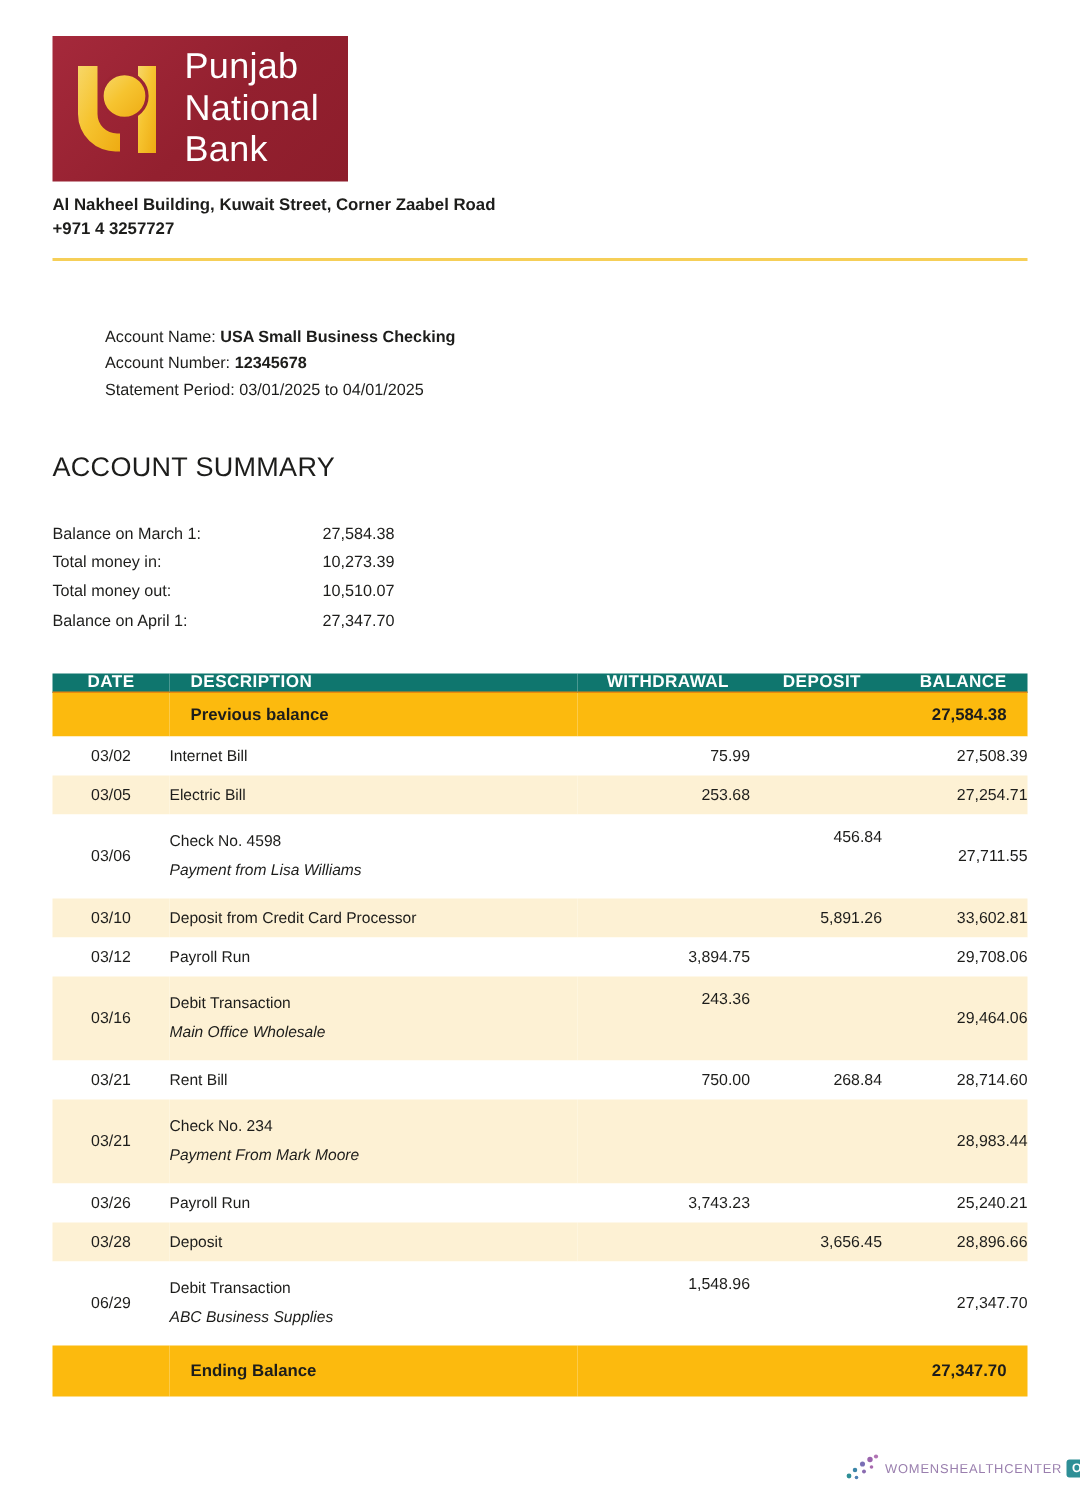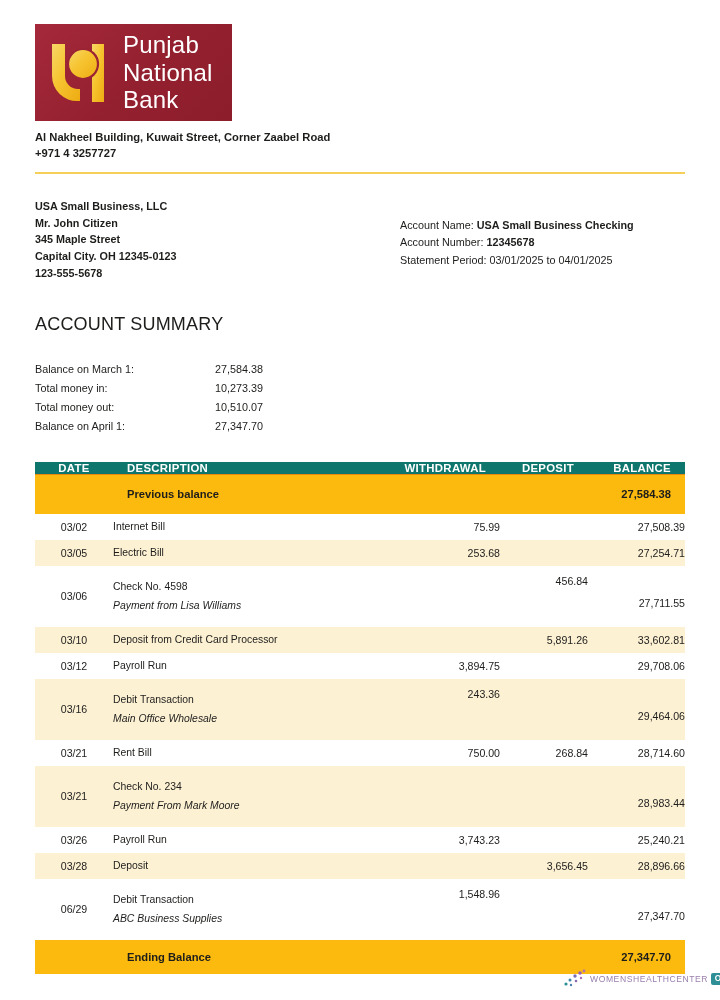--- a/index.html
+++ b/index.html
@@ -160,28 +160,28 @@
     display: block;
     margin-top: 4px;
   }
   td.d-wd, td.d-dep, td.d-bal {
     text-align: right;
     padding-right: 14px;
     font-size: 10.6px;
   }
   tr.row.tall td.d-wd,
   tr.row.tall td.d-dep { vertical-align: top; padding-top: 9px; }
-  tr.row.tall td.d-bal { vertical-align: middle; padding-top: 14px; }
+  tr.row.tall td.d-bal { vertical-align: middle; }
 
   tr.alt td { background: #fdf1d4; }
   tr.plain td { background: #ffffff; }
 
   tr.band td {
     background: #fcba0e;
-    height: 39px;
+    height: 29px;
     font-weight: bold;
     font-size: 11.2px;
     border-top: 1.5px solid #e8880f;
   }
   tr.band td.d-desc { padding-left: 14px; }
   tr.band td.d-bal  { padding-right: 14px; }
   tr.band.ending td { border-top: none; height: 34px; }
 
   
   .footer-mark {
@@ -243,27 +243,20 @@
   </div>
 
   <div class="bank-address">
     <div>Al Nakheel Building, Kuwait Street, Corner Zaabel Road</div>
     <div>+971 4 3257727</div>
   </div>
 
   <div class="gold-rule"></div>
 
   <div class="parties">
-    <div class="customer">
-      <div>USA Small Business, LLC</div>
-      <div>Mr. John Citizen</div>
-      <div>345 Maple Street</div>
-      <div>Capital City. OH 12345-0123</div>
-      <div>123-555-5678</div>
-    </div>
     <div class="acct-meta">
       <div>
         <span>Account Name:</span>
         <b>USA Small Business Checking</b>
       </div>
       <div>
         <span>Account Number:</span>
         <b>12345678</b>
       </div>
       <div>

